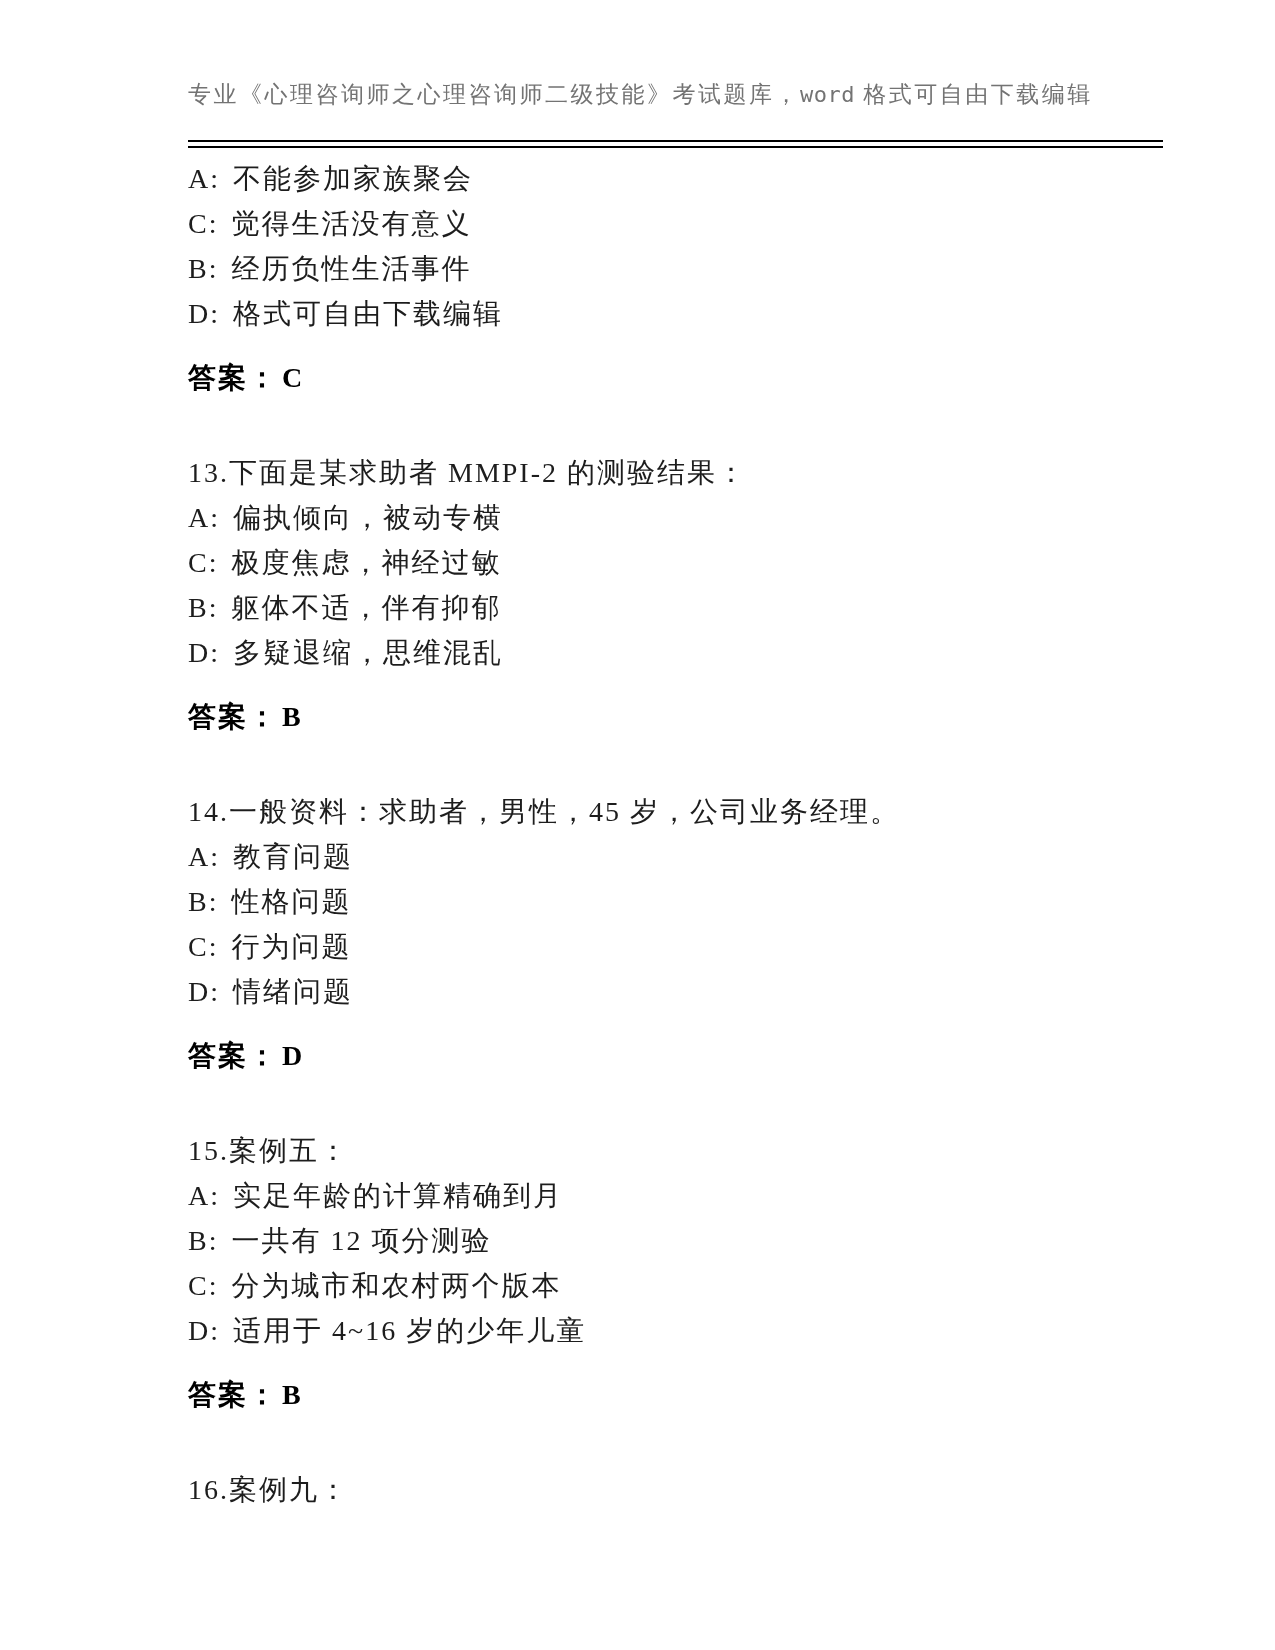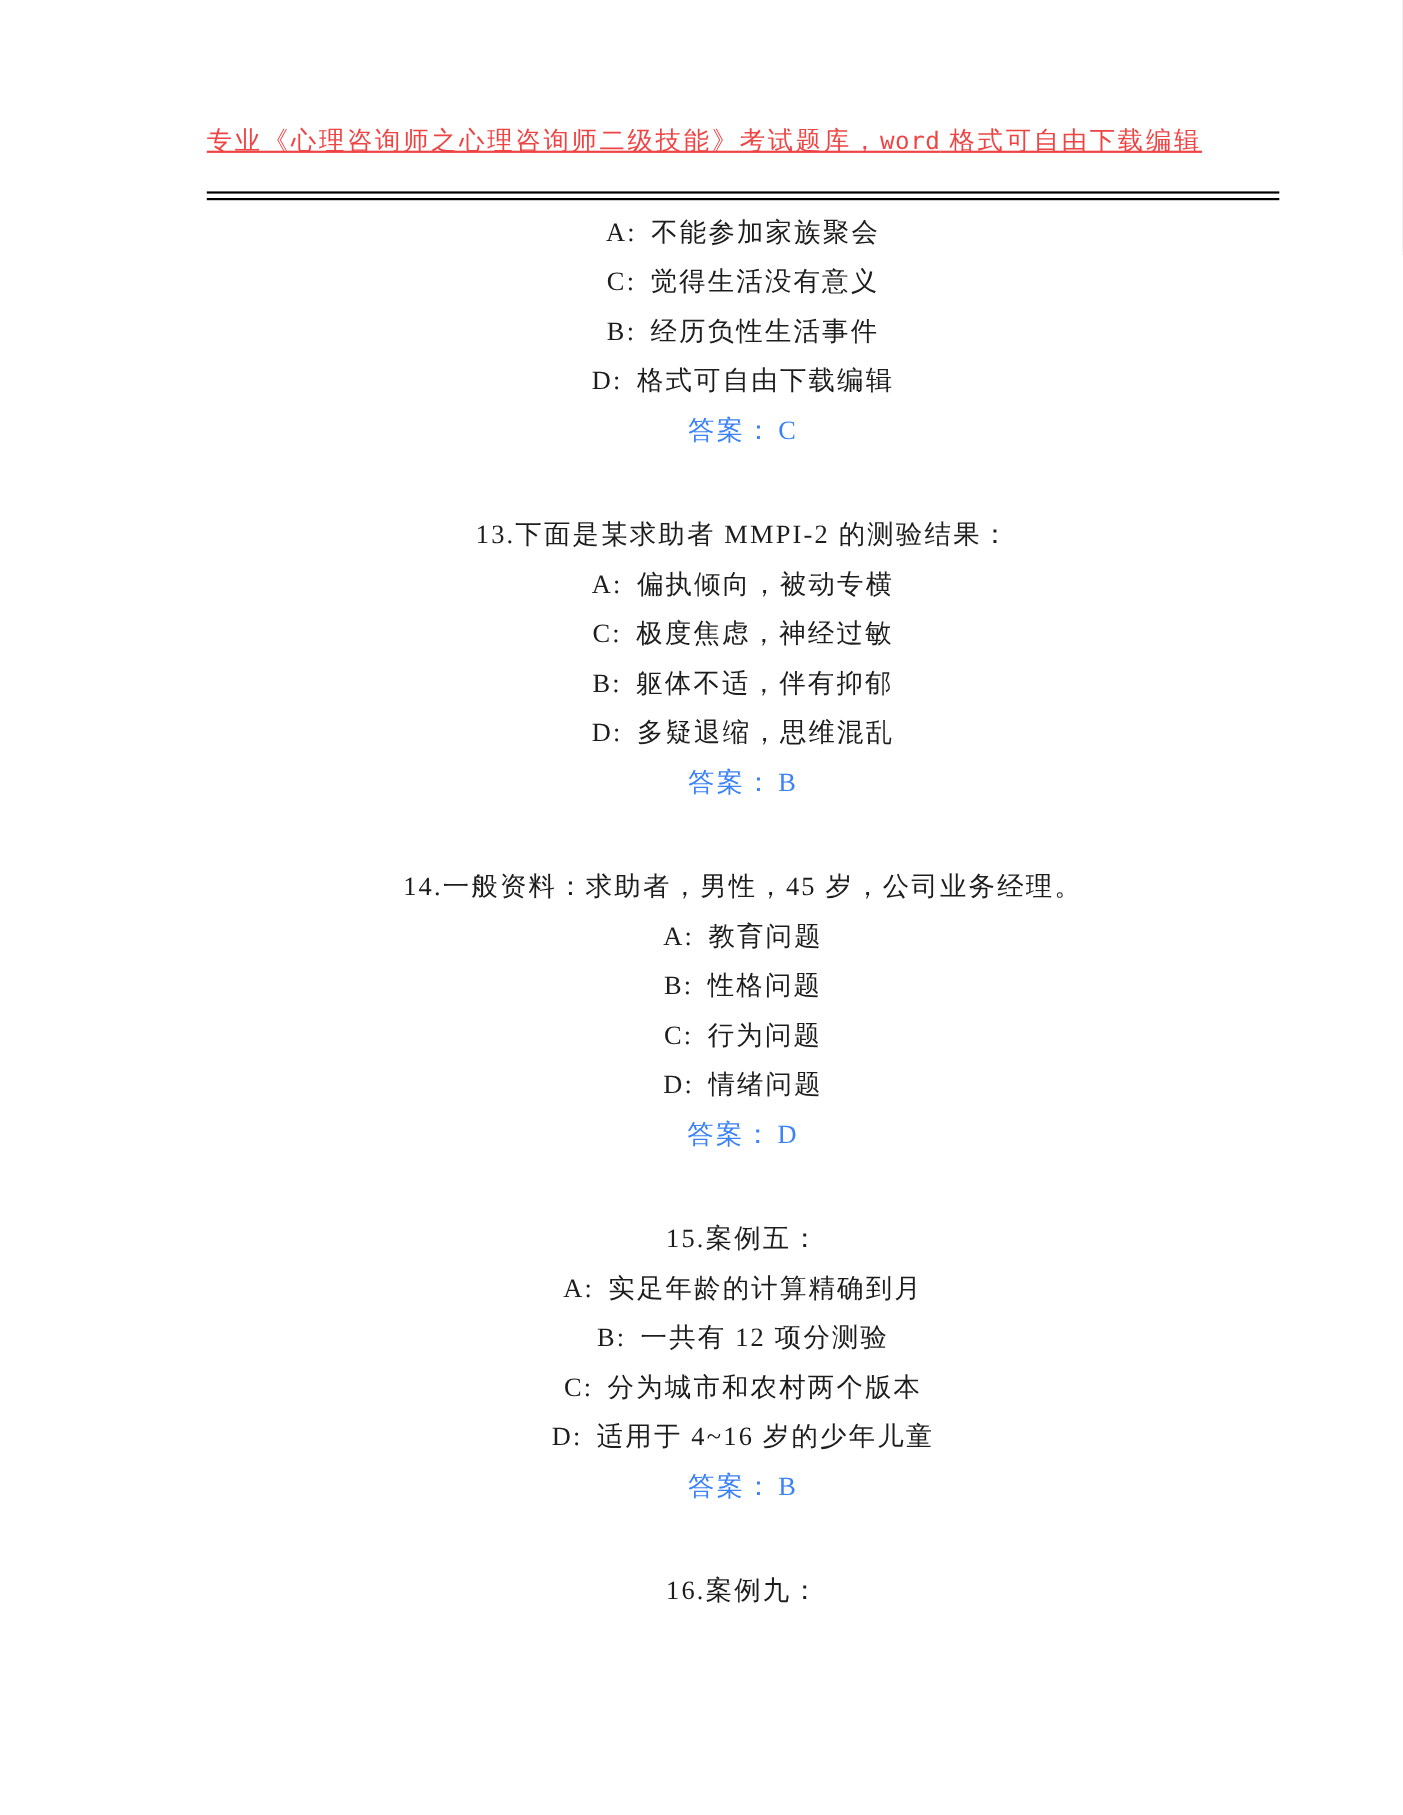--- a/index.html
+++ b/index.html
@@ -7,53 +7,51 @@
     position:relative;
     width:1275px;height:1650px;
     background:#ffffff;
     overflow:hidden;
     font-family:"Liberation Serif","DejaVu Serif",serif;
     color:#1d1d1d;
     box-sizing:border-box;
   }
   .content{padding:0 112px 0 188px;box-sizing:border-box;}
   .doc-header{
-    padding-top:109px;
+    padding-top:76px;
     font-size:23px;
     line-height:38px;
     letter-spacing:2.5px;
-    color:#ef4444;
-    text-decoration:underline;
+    color:#737373;
   }
   .header-line{white-space:nowrap;}
   .mono{
     font-family:"DejaVu Sans Mono","Liberation Mono",monospace;
     font-size:22px;
     letter-spacing:0.5px;
   }
   .double-rule{
     margin-top:26px;
     height:4px;
     border-top:2px solid #000;
     border-bottom:2px solid #000;
   }
   .questions-area{display:block;}
   .question-block{
     margin-top:50px;
-    font-size:24px;
+    font-size:28px;
     line-height:45px;
     letter-spacing:2px;
-    text-align:center;
   }
   .question-block.first{margin-top:8px;}
   .question-title{white-space:nowrap;}
   .question-option{white-space:nowrap;}
   .option-label{display:inline-block;}
   .option-text{margin-left:13px;}
-  .answer-line{font-weight:normal;color:#3b82f6;}
+  .answer-line{font-weight:bold;color:#000000;margin-top:19px;}
   .answer-value{margin-left:4px;font-family:"Liberation Serif","DejaVu Serif",serif;}
 </style>
 </head>
 <body>
 
 <div class="page">
   <div class="content">
     <div class="doc-header">
         <div class="header-line"><span>专业《心理咨询师之心理咨询师二级技能》考试题库，</span><span class="mono">word</span><span> 格式可自由下载编辑</span></div>
       </div>

